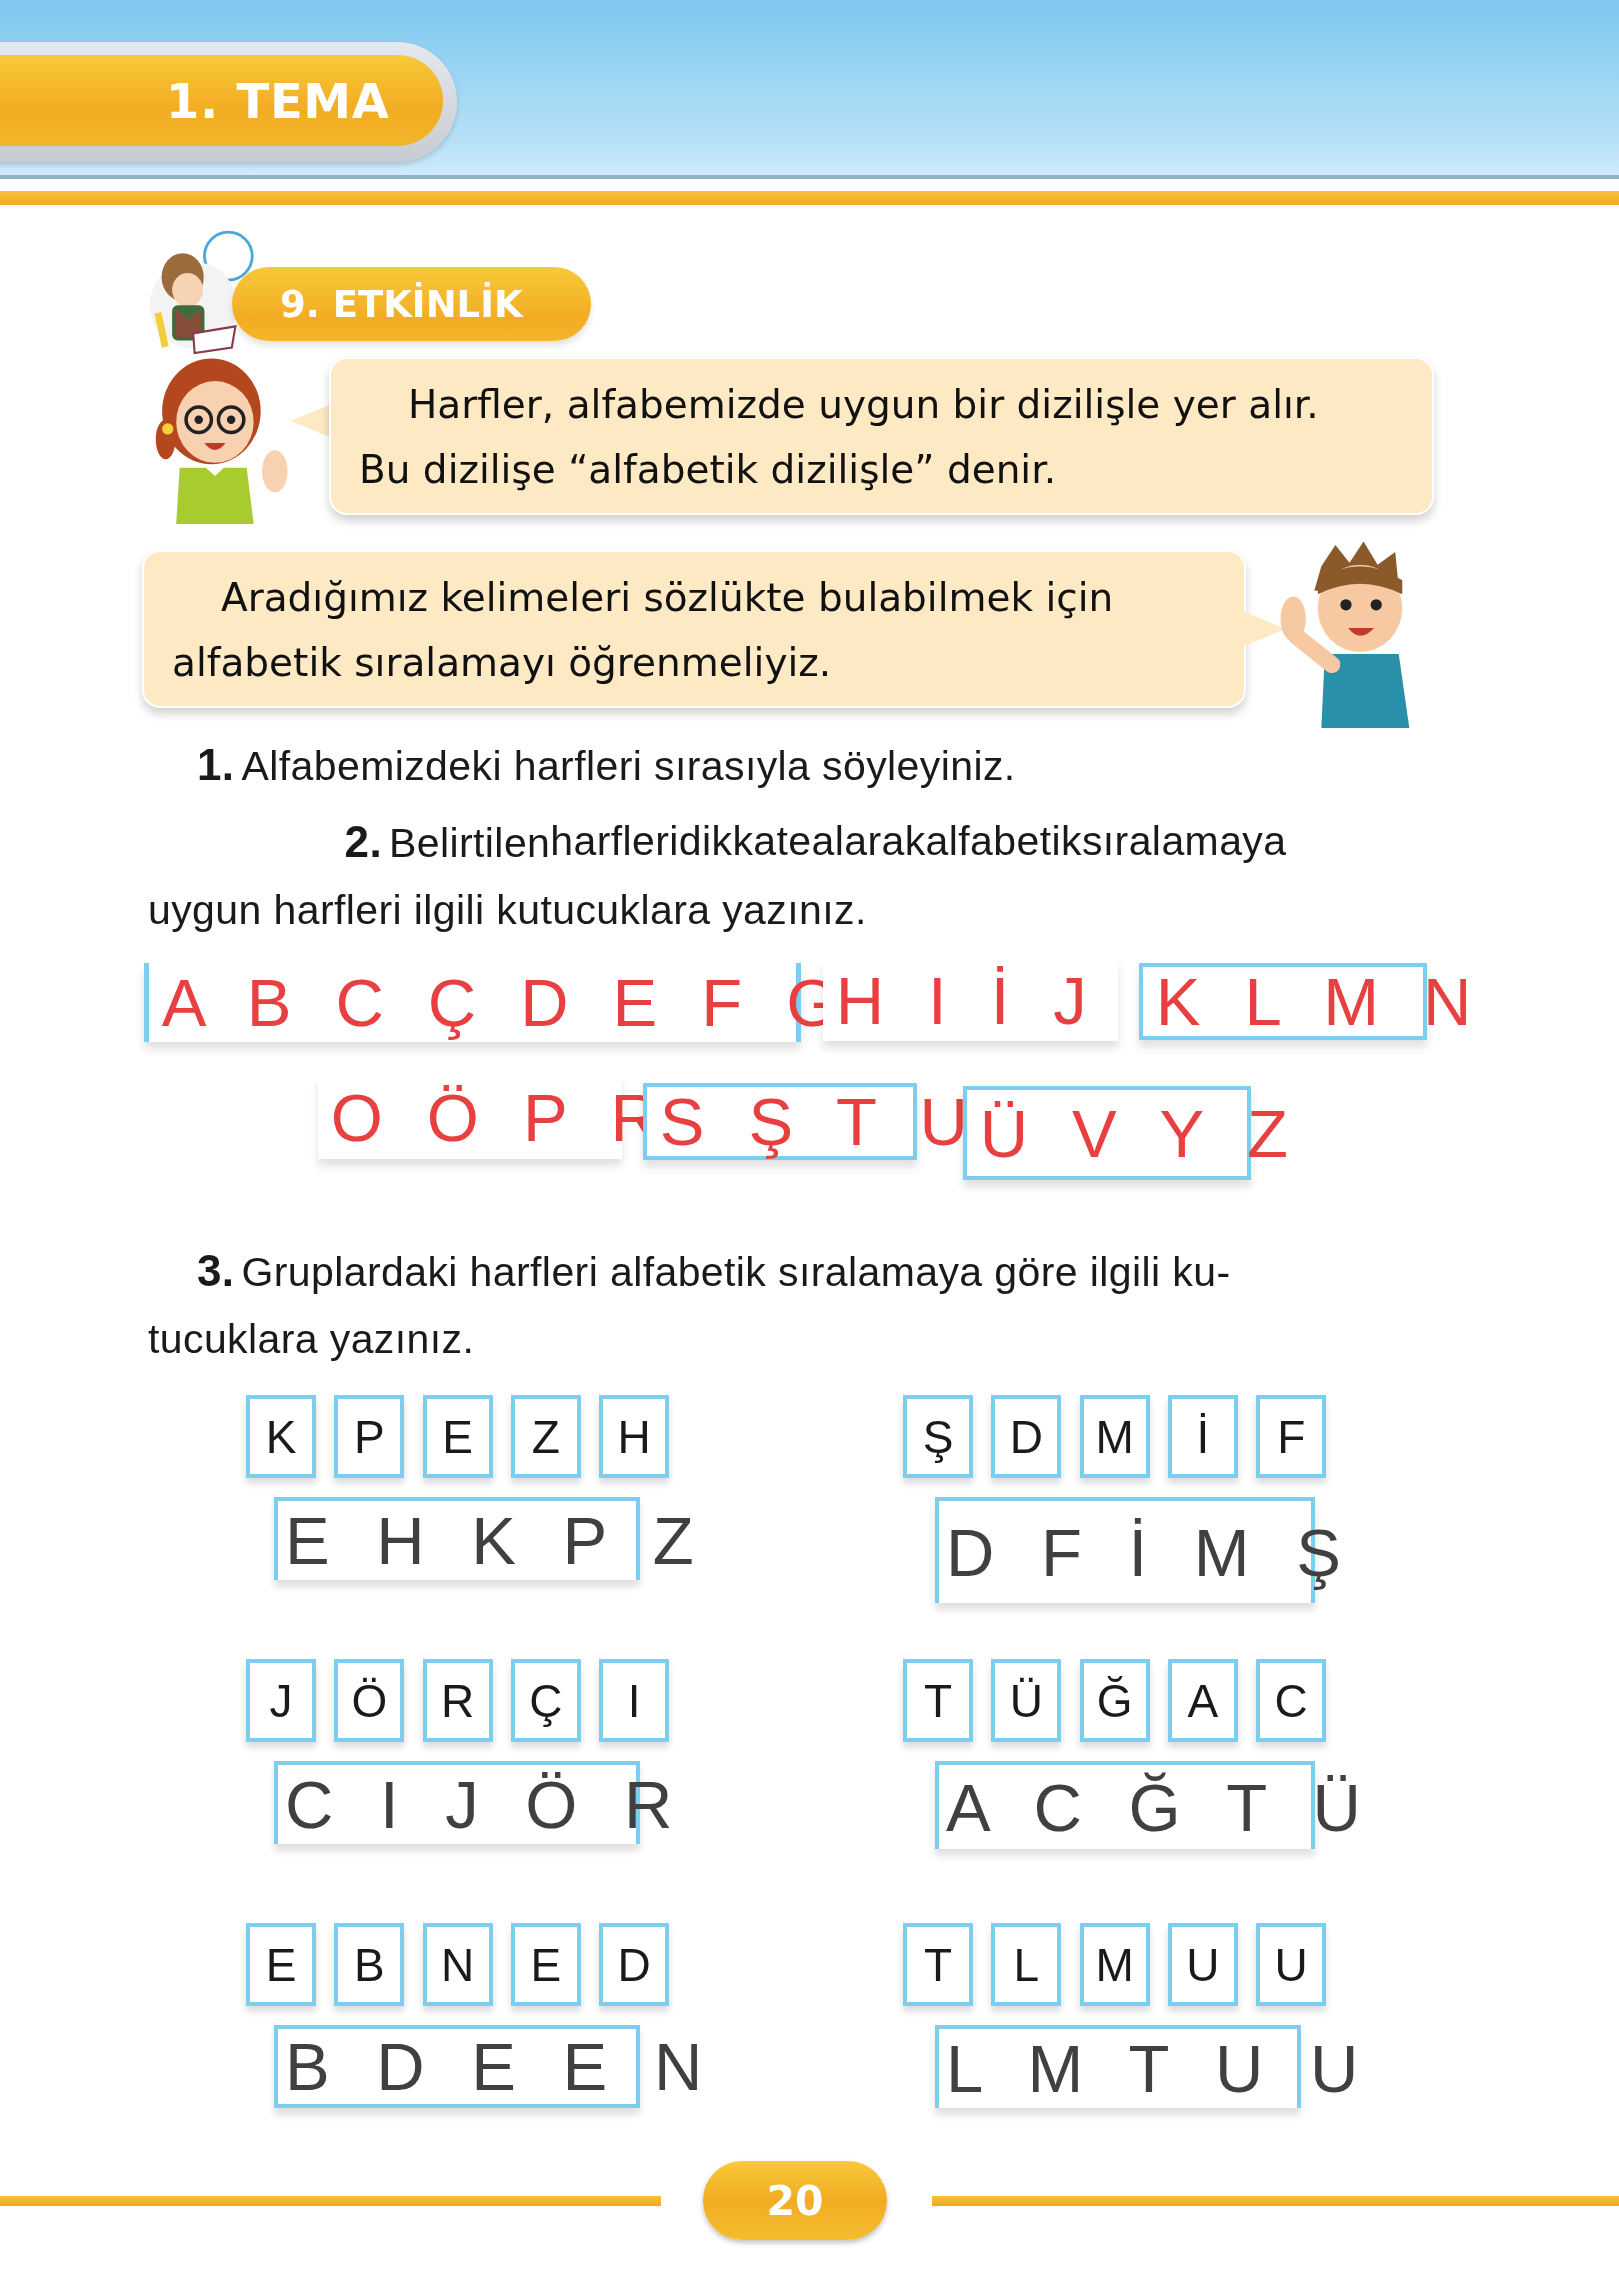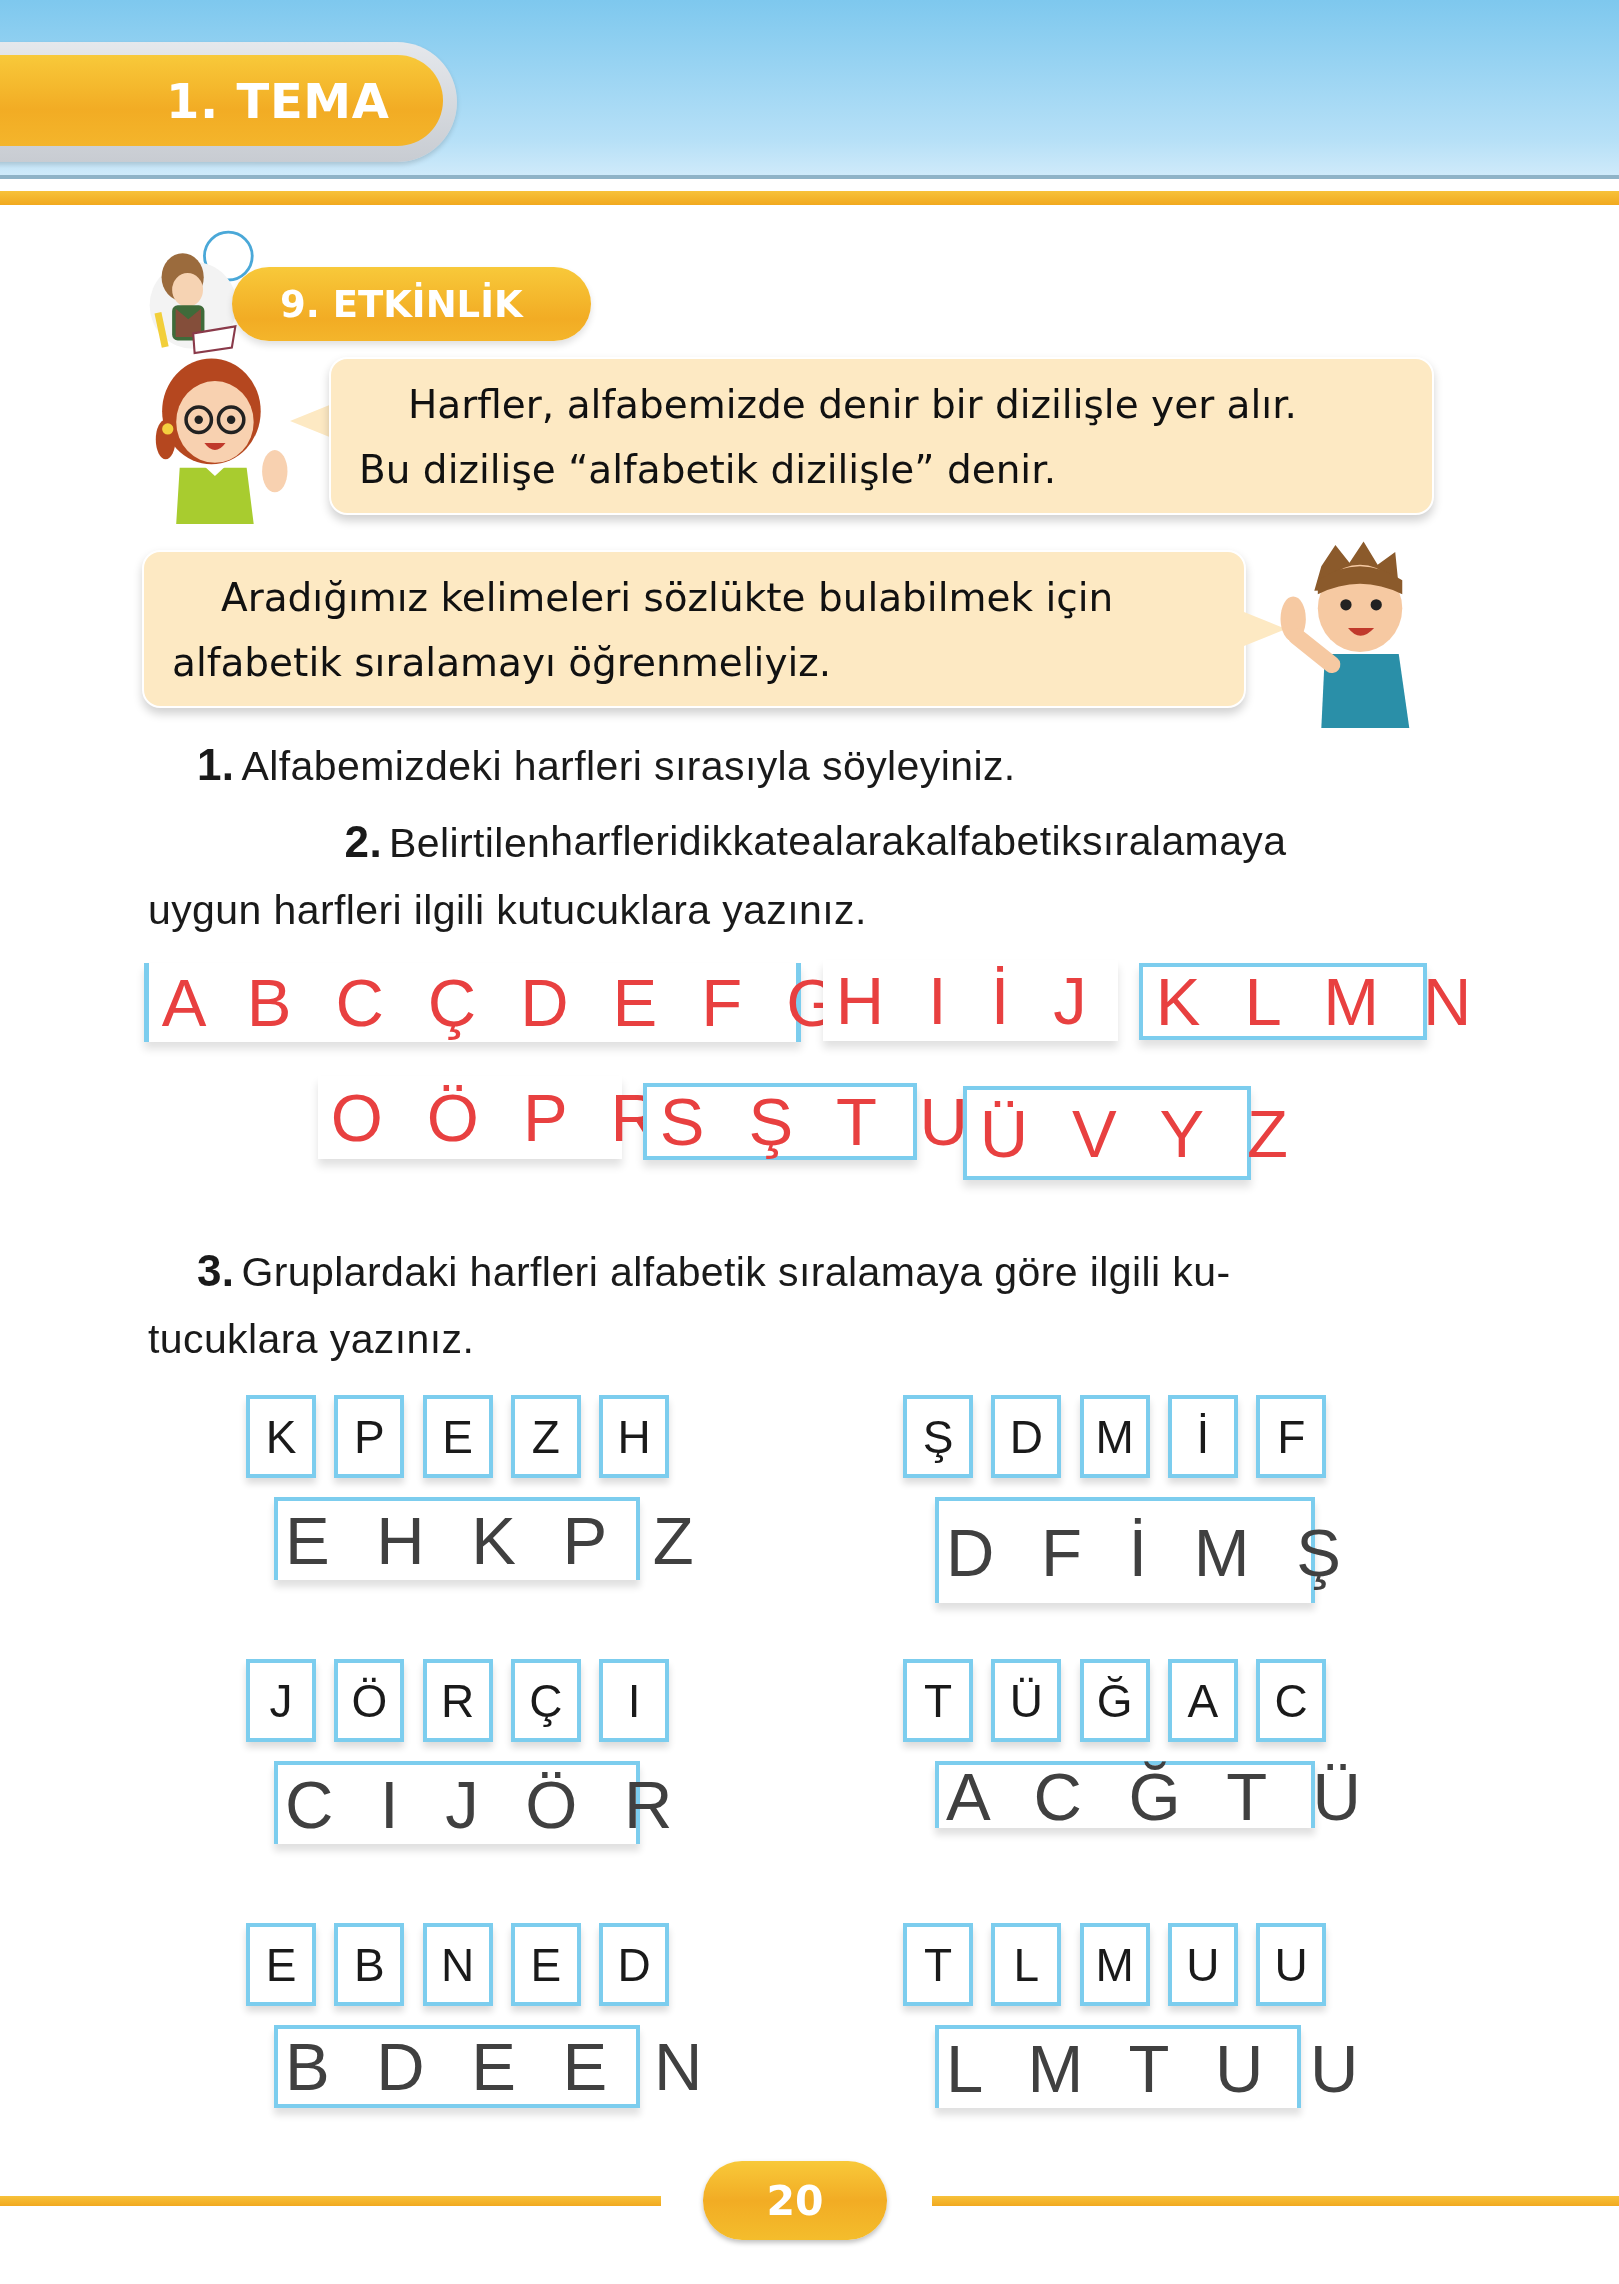--- a/index.html
+++ b/index.html
@@ -121,21 +121,21 @@
   }
 
   .r1-left-tiles  { left: 246px;  top: 1395px; }
   .r1-left-ans    { left: 274px;  top: 1497px; width: 366px; }
   .r1-right-tiles { left: 903px; top: 1395px; }
   .r1-right-ans   { left: 935px; top: 1497px; width: 380px; height: 106px; }
 
   .r2-left-tiles  { left: 246px;  top: 1659px; }
   .r2-left-ans    { left: 274px;  top: 1761px; width: 366px; }
   .r2-right-tiles { left: 903px; top: 1659px; }
-  .r2-right-ans   { left: 935px; top: 1761px; width: 380px; height: 67px; }
+  .r2-right-ans   { left: 935px; top: 1761px; width: 380px; height: 88px; }
 
   .r3-left-tiles  { left: 246px;  top: 1923px; }
   .r3-left-ans    { left: 274px;  top: 2025px; width: 366px; border-bottom: 4.2px solid #7ccdee; }
   .r3-right-tiles { left: 903px; top: 1923px; }
   .r3-right-ans   { left: 935px; top: 2025px; width: 366px; }
 
   
   .foot-line {
     position: absolute; top: 2196px; height: 9.8px;
     background: linear-gradient(180deg, #f7c23a, #f1a91f);
@@ -185,21 +185,21 @@
   <circle cx="128" cy="92" r="6" fill="#222"></circle>
   <path d="M90 125 Q105 145 120 125 Z" fill="#c0392b"></path>
   <ellipse cx="35" cy="120" rx="14" ry="28" fill="#b5471f"></ellipse>
   <circle cx="38" cy="105" r="8" fill="#f4d03f"></circle>
   <path d="M55 160 L150 160 L160 240 L50 240 Z" fill="#a8cc2f"></path>
   <path d="M90 158 L105 172 L120 158 Z" fill="#ffffff"></path>
   <ellipse cx="190" cy="165" rx="18" ry="30" fill="#f8d1b0"></ellipse>
 </svg>
 <div class="bubble-tail-left"></div>
 <div class="bubble bubble-1">
-  <p class="indent">Harfler, alfabemizde denir bir dizilişle yer alır.</p>
+  <p class="indent">Harfler, alfabemizde uygun bir dizilişle yer alır.</p>
   <p>Bu dizilişe “alfabetik dizilişle” denir.</p>
 </div>
 
 <div class="bubble bubble-2">
   <p class="indent">Aradığımız kelimeleri sözlükte bulabilmek için</p>
   <p>alfabetik sıralamayı öğrenmeliyiz.</p>
 </div>
 <div class="bubble-tail-right"></div>
 <svg class="boy" viewBox="0 0 230 270">
   <path d="M70 40 L90 10 L110 35 L130 5 L150 38 L175 20 L180 70 L60 75 Z" fill="#8b5a2b"></path>

